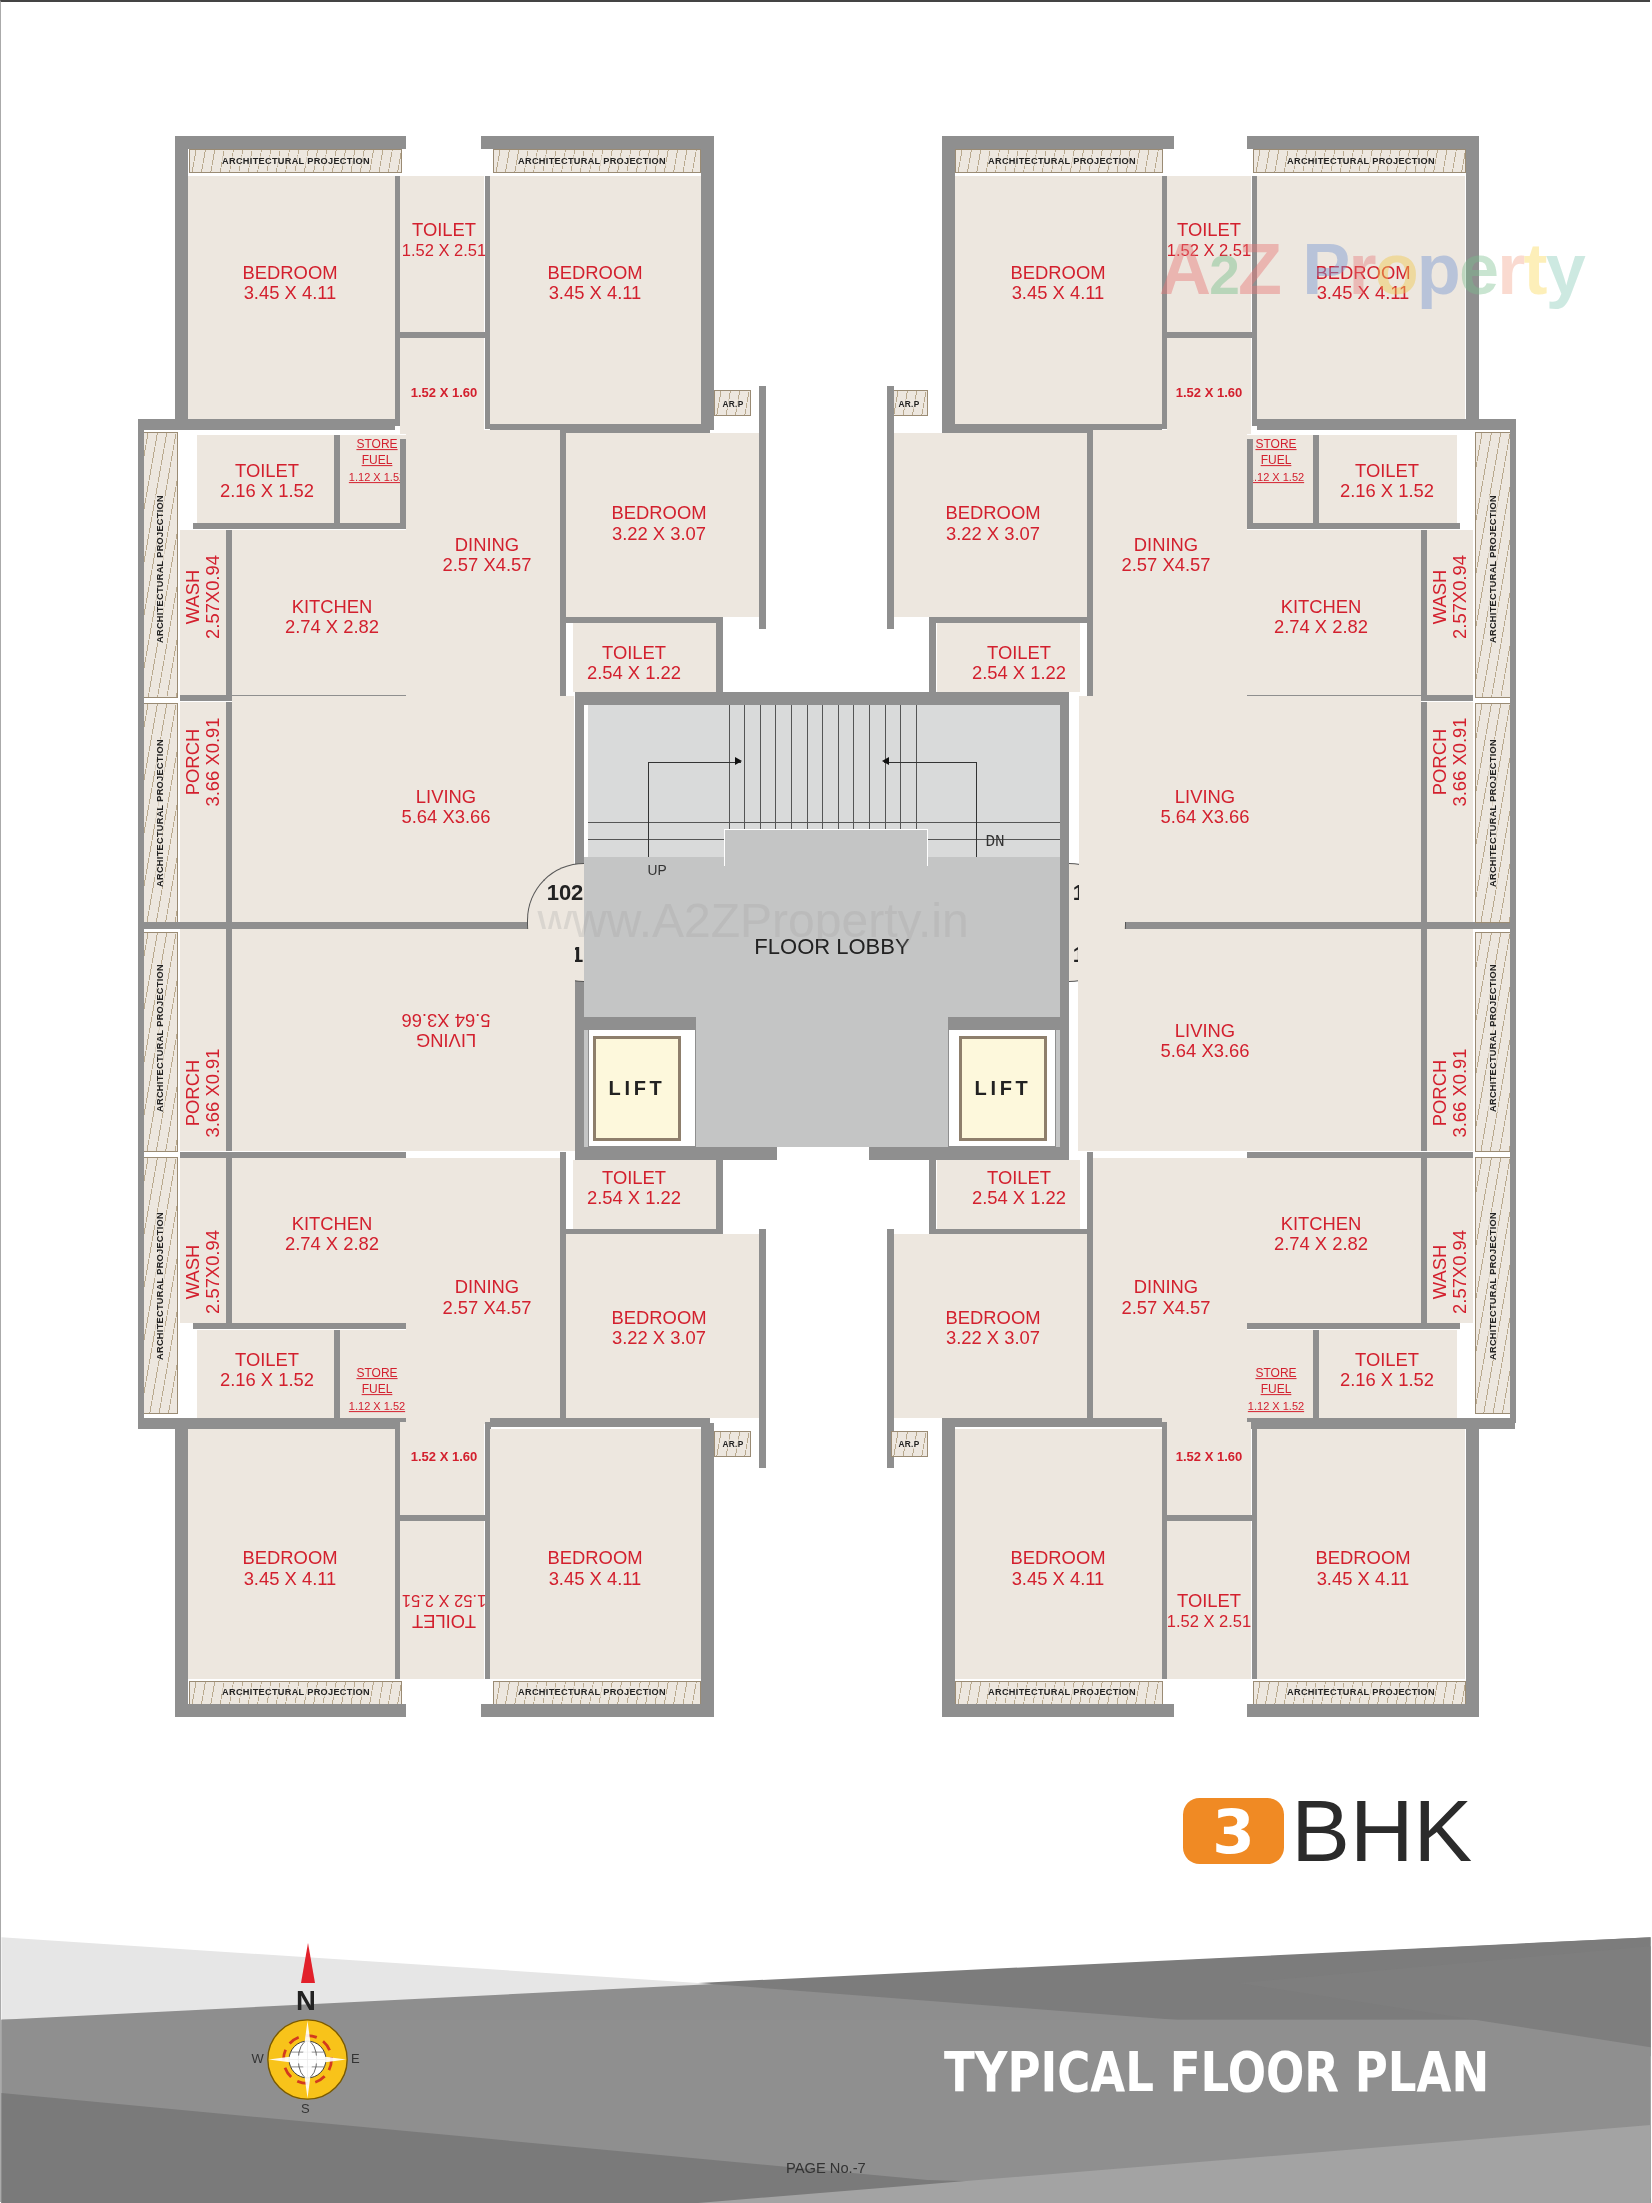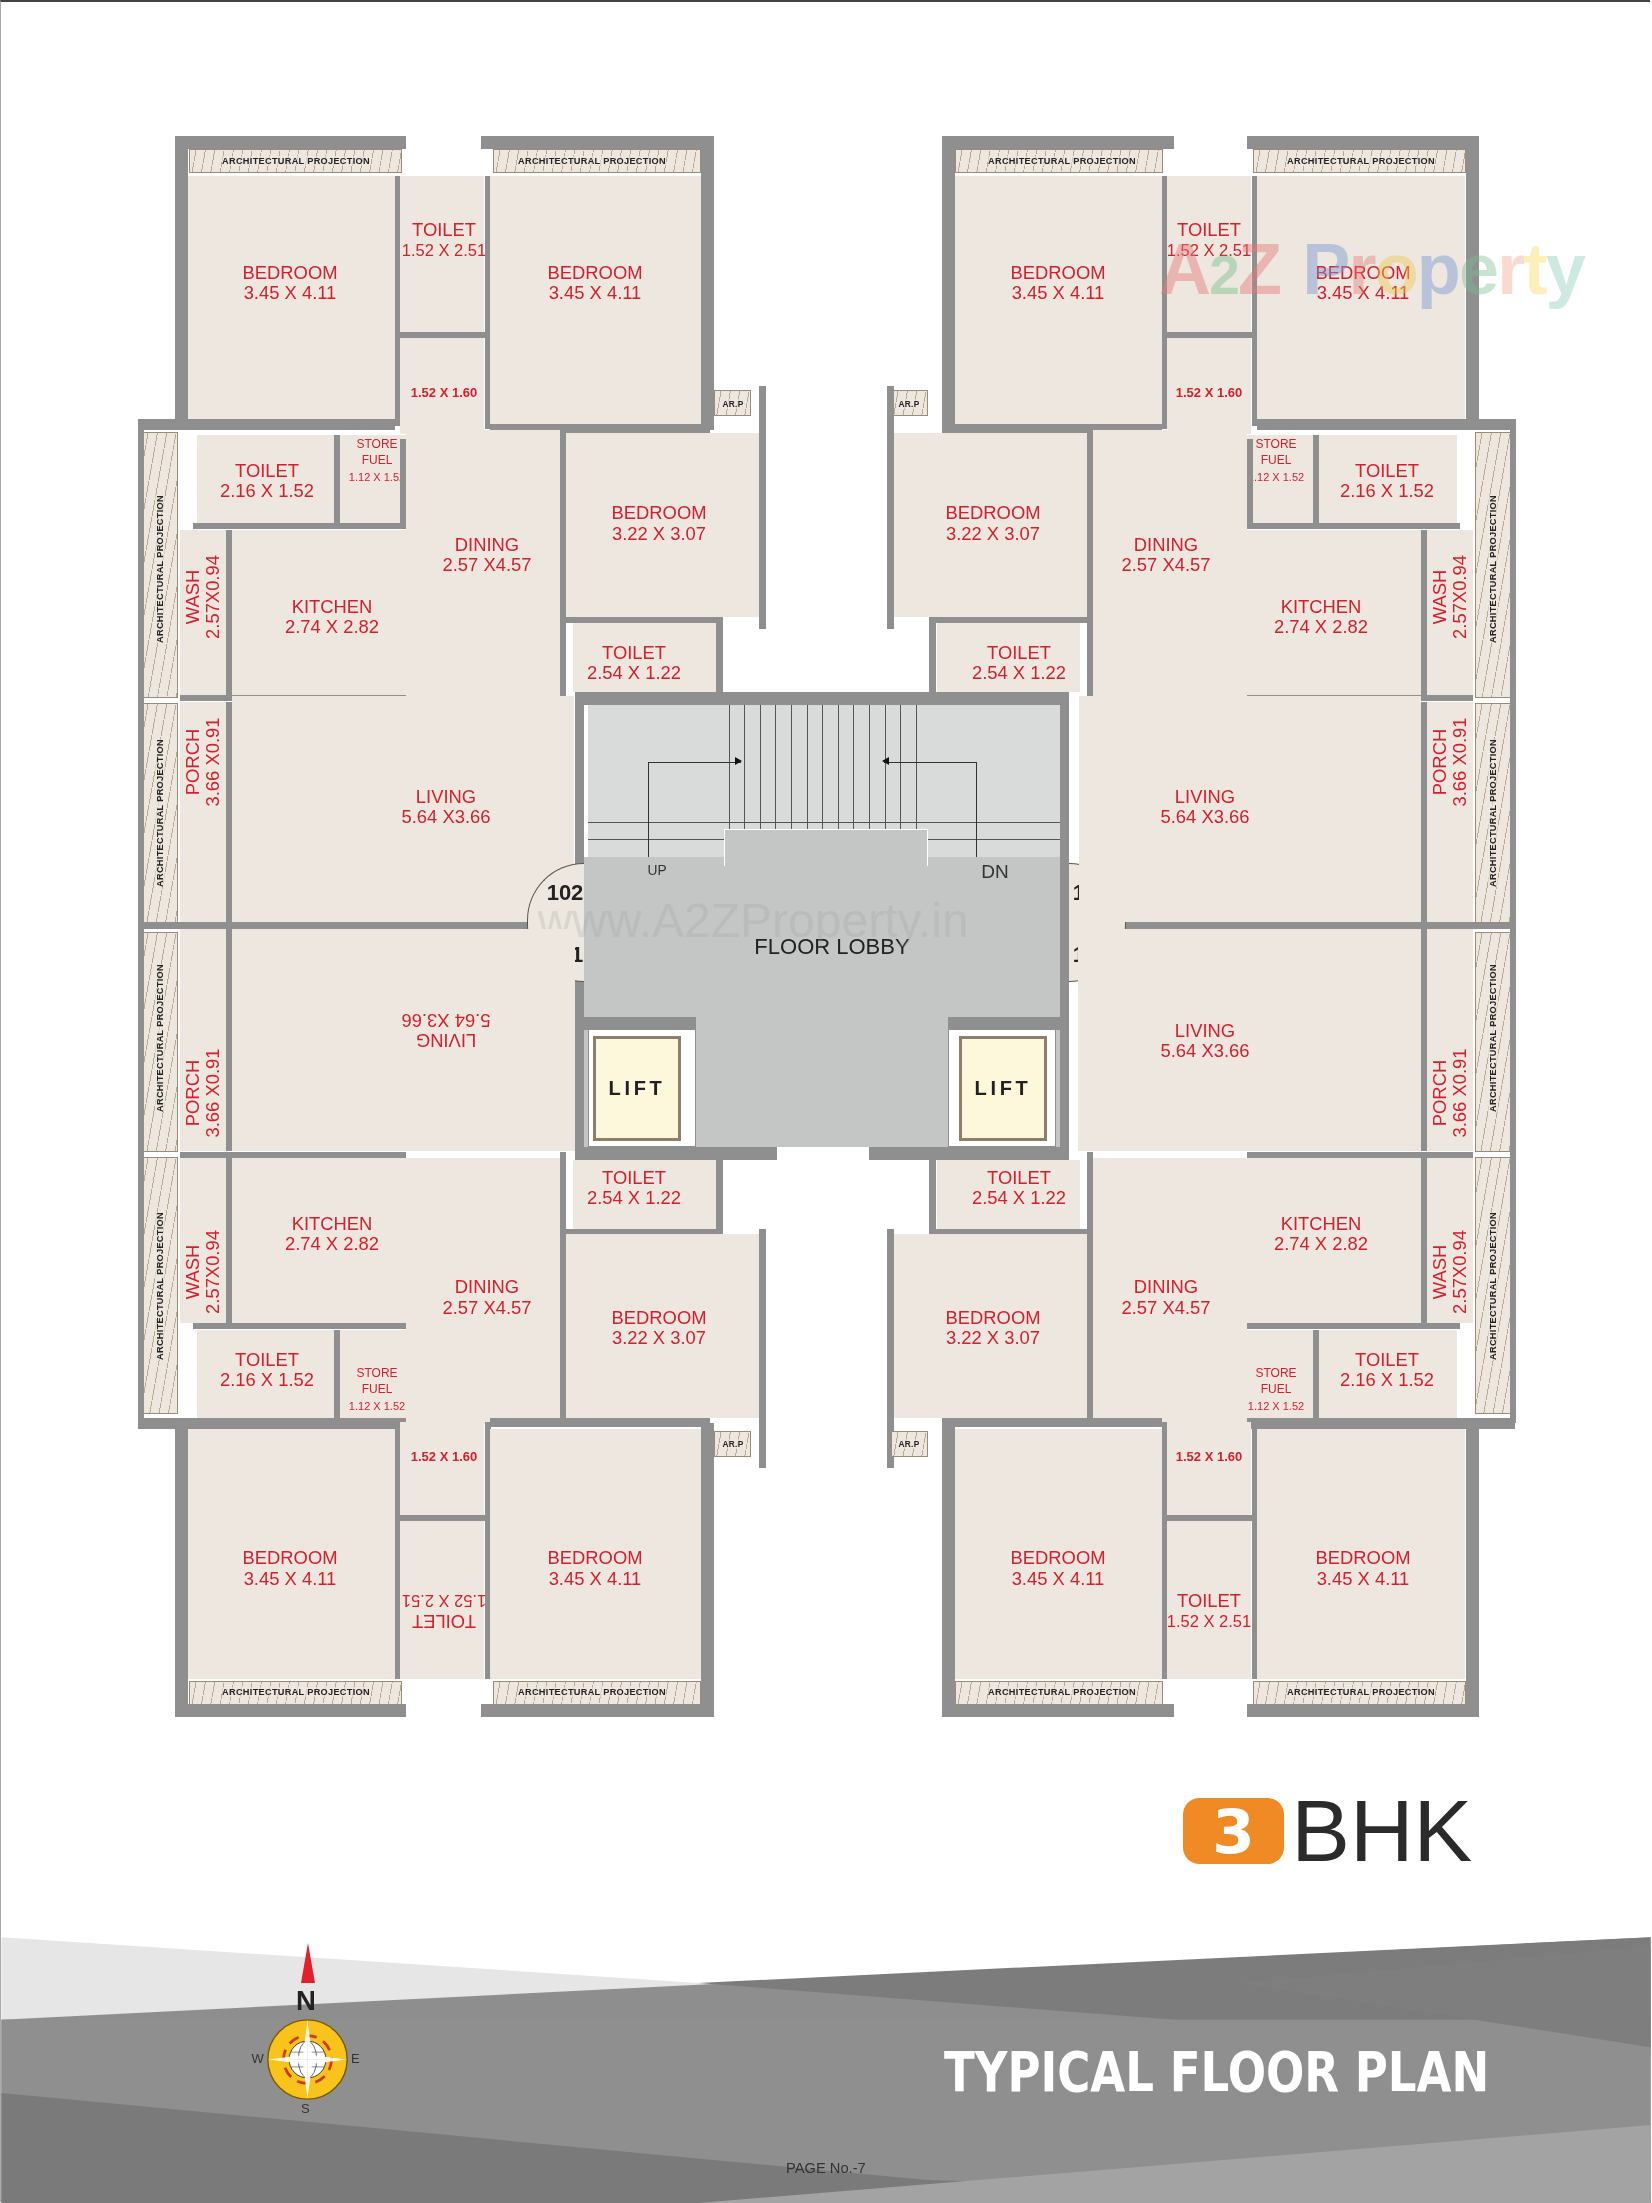--- a/index.html
+++ b/index.html
@@ -1,21 +1,21 @@
 <!DOCTYPE html>
 <html style="font-size:14.7px"><head>
 <meta charset="utf-8">
 <style>
   html,body{margin:0;padding:0;}
   body{width:1652px;height:2204px;position:relative;background:#ffffff;overflow:hidden;font-family:"Liberation Sans",sans-serif;}
   .frame{position:absolute;left:0;top:0;width:1650px;height:2202px;border-top:2.8px solid #444;border-left:1.8px solid #aaa;box-sizing:border-box;}
   .room{position:absolute;background:#ede7df;box-sizing:border-box;}
   .wall{position:absolute;background:#8f8f8f;}
   .lbl{position:absolute;color:#d3202e;text-align:center;font-size:18.4px;line-height:20px;transform:translate(-50%,-50%);white-space:nowrap;}
-  .lbl.small{font-size:12px;line-height:13.8px;}
+  .lbl.small{font-size:12px;line-height:13.8px;text-decoration:underline;}
   .lbl.bold{font-weight:bold;font-size:13px;}
   .vert{transform:translate(-50%,-50%) rotate(-90deg);}
   .flip{transform:translate(-50%,-50%) rotate(180deg);}
   .proj{position:absolute;background:#ede7df;border:0.9px solid #9a8b74;box-sizing:border-box;
         background-image:repeating-linear-gradient(100deg,transparent 0 5.5px,#b9a98e 5.5px 6.4px,transparent 6.4px 9.2px);}
   .proj-txt{position:absolute;font-size:9.2px;font-weight:bold;color:#222;letter-spacing:0.3px;transform:translate(-50%,-50%);white-space:nowrap;background:rgba(237,231,223,0.6);}
   .proj-txt.v{transform:translate(-50%,-50%) rotate(-90deg);}
   .lobby{position:absolute;background:#c4c5c5;}
   .stair{position:absolute;background:#d9dada;}
   .lift{position:absolute;background:#fdf8dc;border:3.7px solid #8e7f6c;box-sizing:border-box;display:flex;align-items:center;justify-content:center;font-weight:bold;font-size:20px;letter-spacing:3.7px;color:#222;}
@@ -139,21 +139,21 @@
       <div style="position:absolute;left:0;right:0;top:117px;height:0.9px;background:#555;"></div>
       <div style="position:absolute;left:0;right:0;top:134px;height:0.9px;background:#555;"></div>
       <div style="position:absolute;left:60px;top:57px;width:92px;height:95px;border-left:0.9px solid #333;border-top:0.9px solid #333;"></div>
       <div style="position:absolute;left:147px;top:52px;width:0;height:0;border-left:7.3px solid #111;border-top:4.6px solid transparent;border-bottom:4.6px solid transparent;"></div>
       <div style="position:absolute;left:296px;top:57px;width:92px;height:95px;border-right:0.9px solid #333;border-top:0.9px solid #333;"></div>
       <div style="position:absolute;left:294px;top:52px;width:0;height:0;border-right:7.3px solid #111;border-top:4.6px solid transparent;border-bottom:4.6px solid transparent;"></div>
     </div>
     <div class="lobby" style="left:584px;top:857px;width:476px;height:290px;"></div>
     <div class="lobby" style="left:724px;top:829px;width:204px;height:37px;border:1.8px solid #fff;box-sizing:border-box;border-bottom:none;"></div>
     <div class="lbl" style="left:657px;top:871px;color:#333;font-size:13.8px;">UP</div>
-    <div class="lbl" style="left:995px;top:872px;color:#333;font-size:19px;">DN</div>
+    <div class="lbl" style="left:995px;top:842px;color:#333;font-size:16px;font-family:Liberation Mono, monospace;">DN</div>
     <div class="lbl" style="left:832px;top:947px;color:#222;font-size:22px;">FLOOR LOBBY</div>
 
     <div class="wall" style="left:584px;top:1017px;width:112px;height:13px;"></div>
     <div class="lift-wrap" style="left:588px;top:1029px;width:108px;height:118px;"></div>
     <div class="lift" style="left:593px;top:1036px;width:88px;height:105px;">LIFT</div>
     <div class="wall" style="left:948px;top:1017px;width:112px;height:13px;"></div>
     <div class="lift-wrap" style="left:948px;top:1029px;width:108px;height:118px;"></div>
     <div class="lift" style="left:959px;top:1036px;width:88px;height:105px;">LIFT</div>
 
     <div class="wall" style="left:575px;top:1147px;width:202px;height:13px;"></div>

